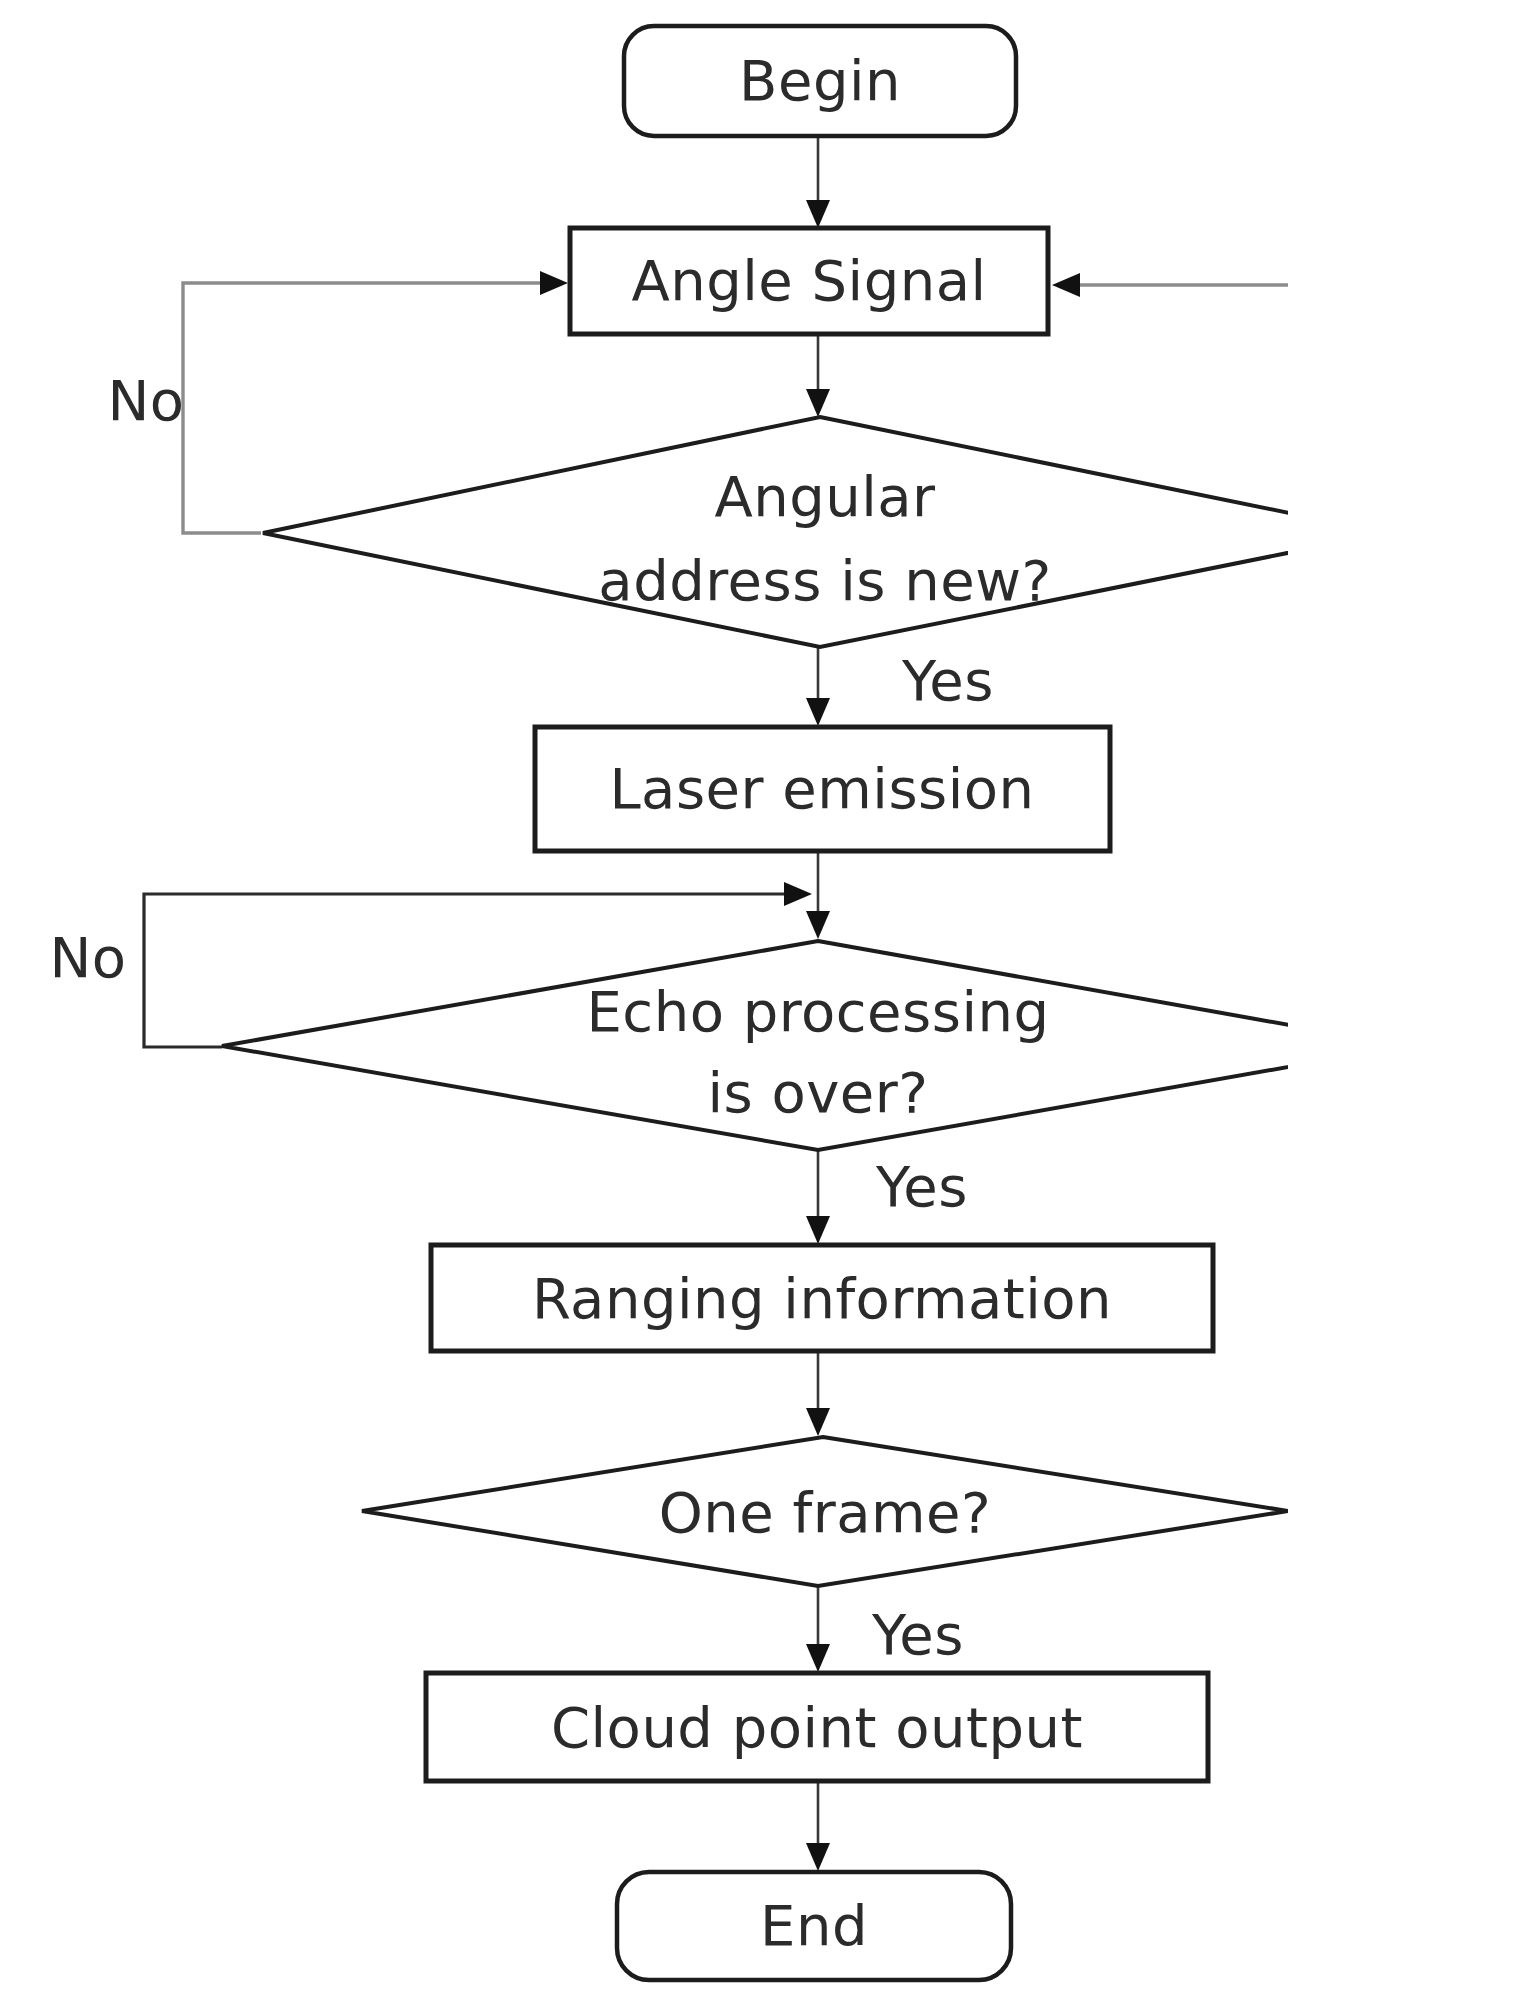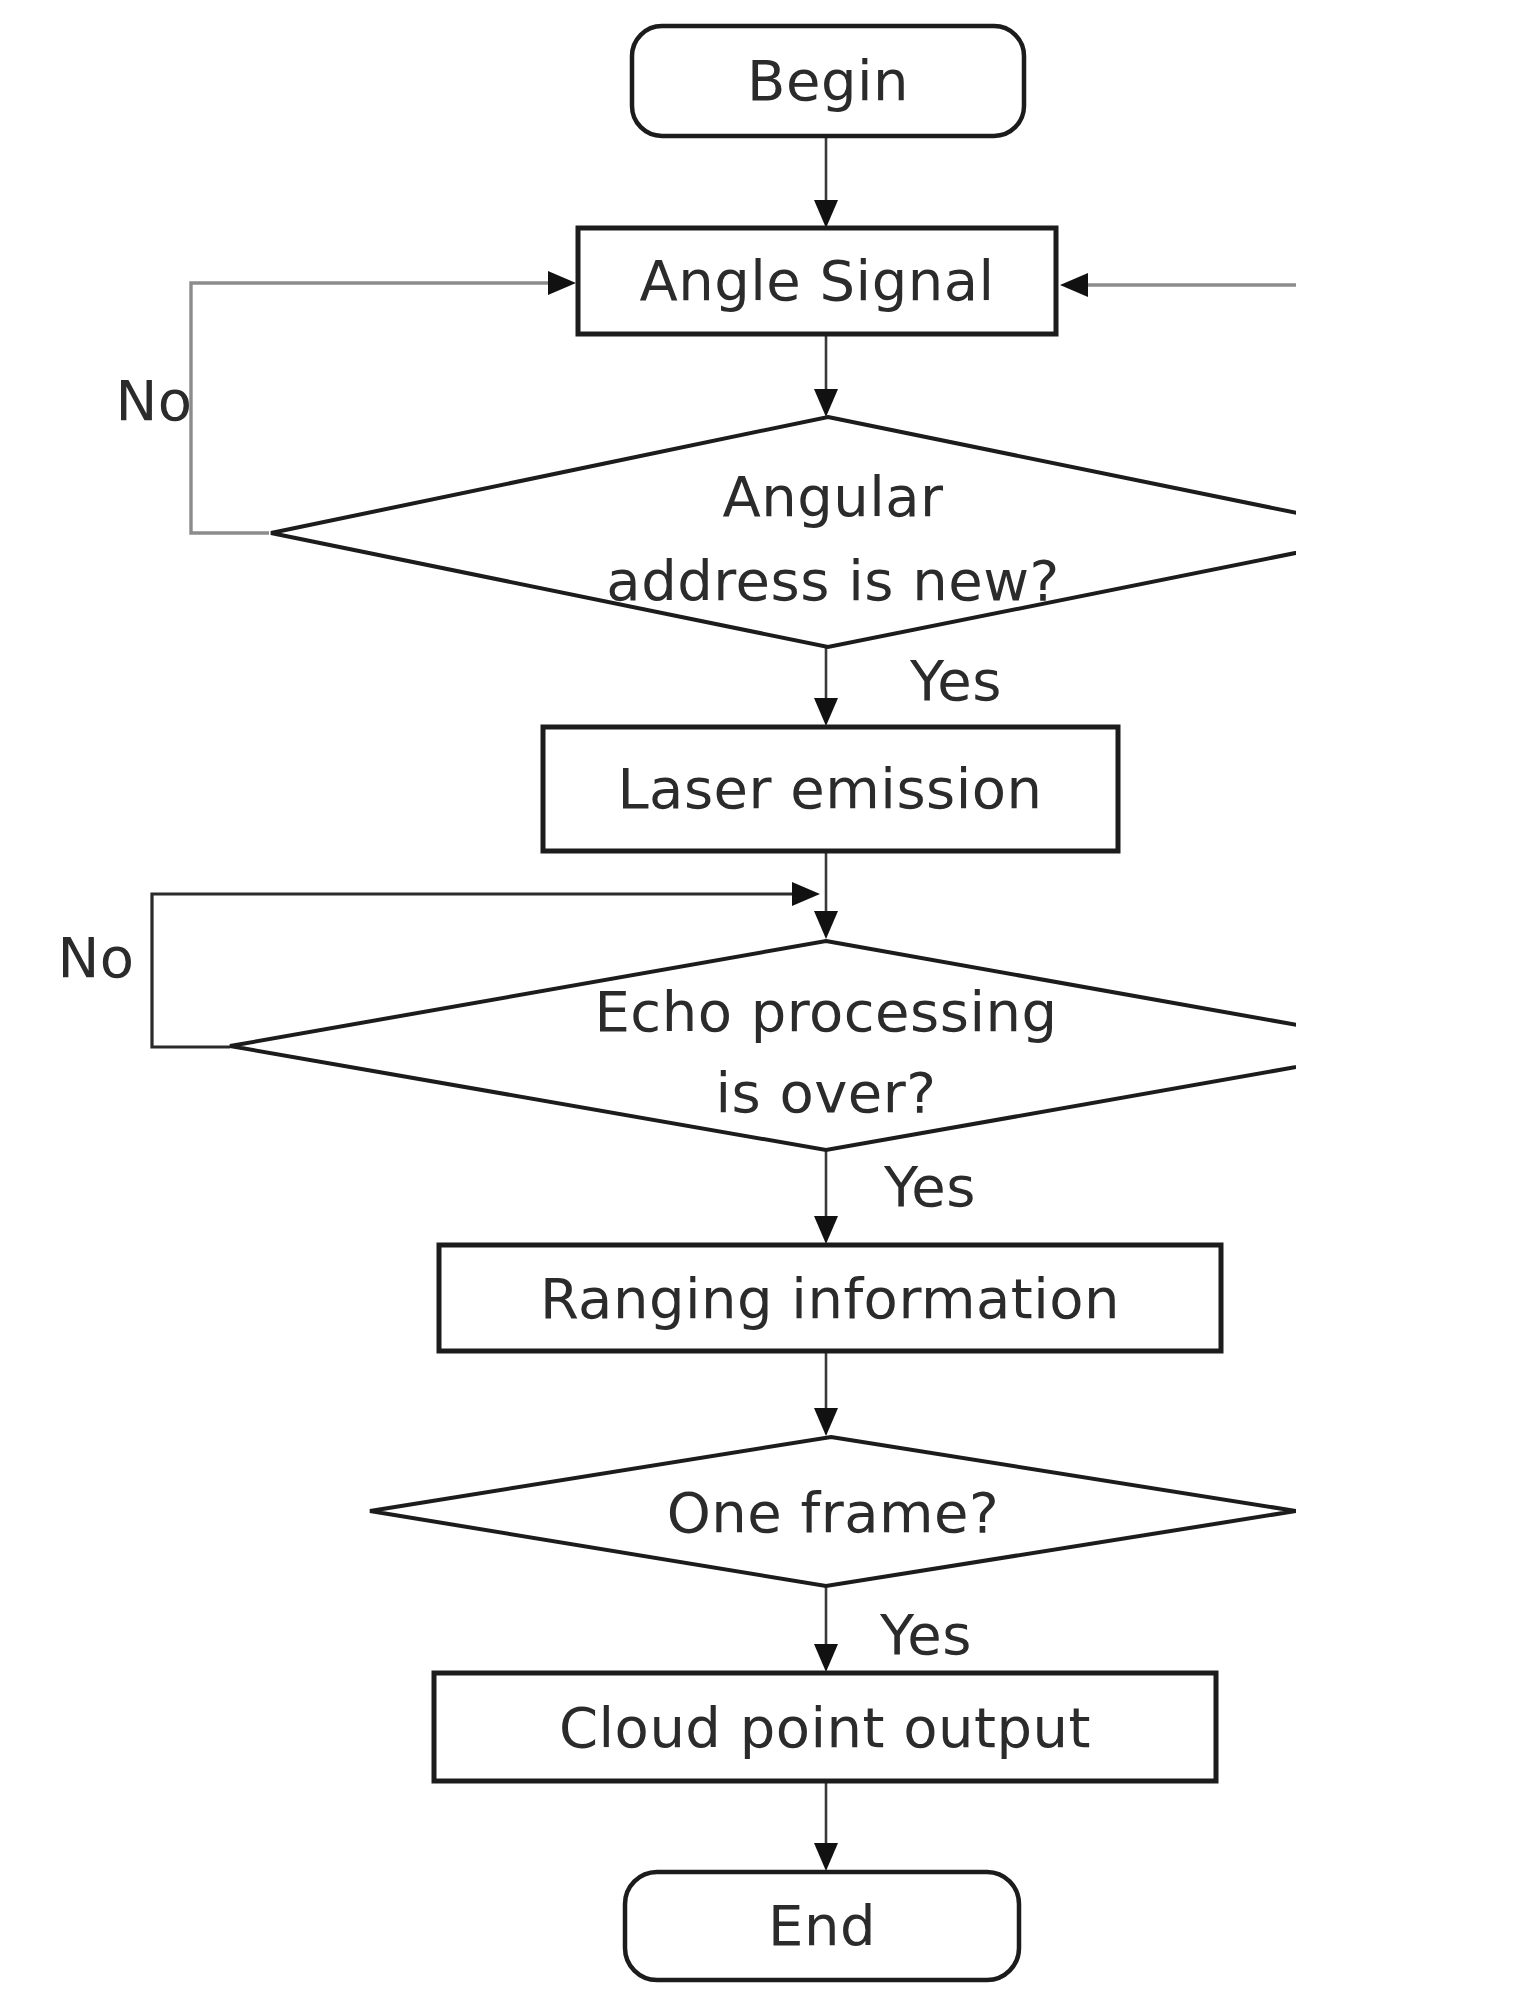--- a/index.html
+++ b/index.html
@@ -7,21 +7,20 @@
     padding: 0;
     background: #ffffff;
   }
   .stage {
     position: relative;
     width: 1288px;
     height: 2012px;
     background: #ffffff;
     font-family: "DejaVu Sans", "Liberation Sans", sans-serif;
     overflow: hidden;
-    margin-left: 8px;
   }
   svg.flowchart {
     position: absolute;
     left: 0;
     top: 0;
     width: 1532px;
     height: 2012px;
   }
   .node-shape {
     fill: #ffffff;

